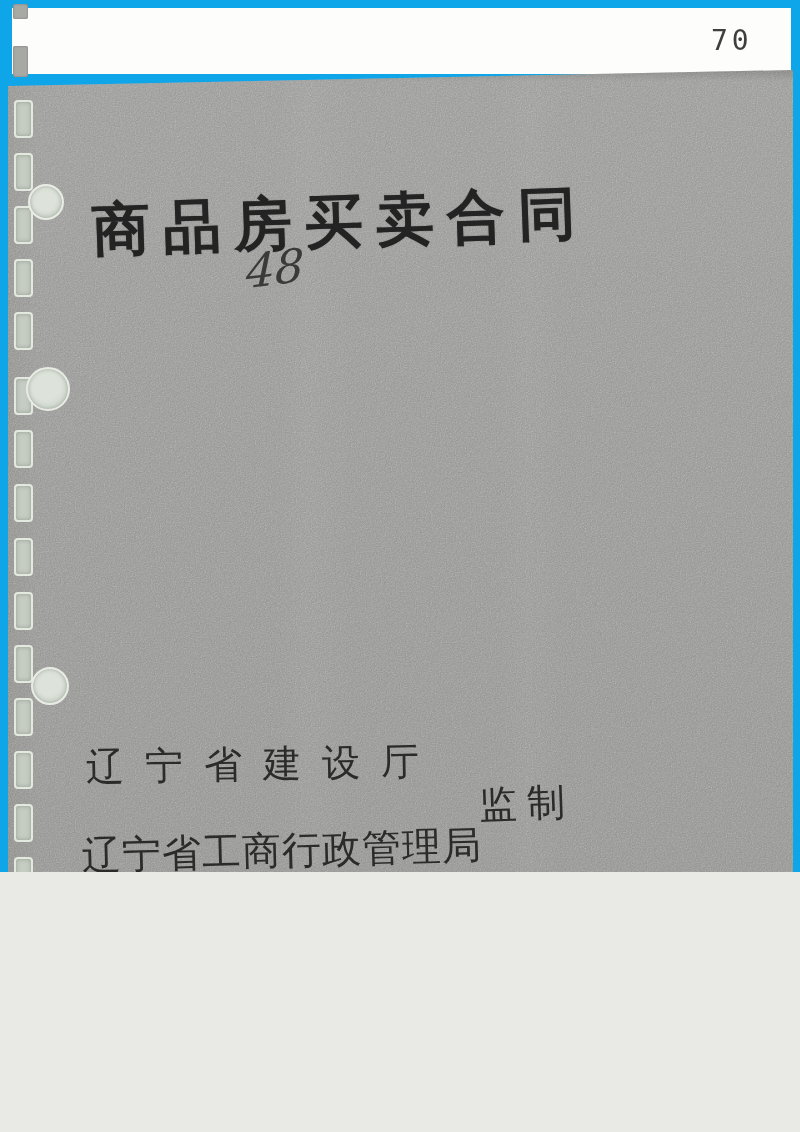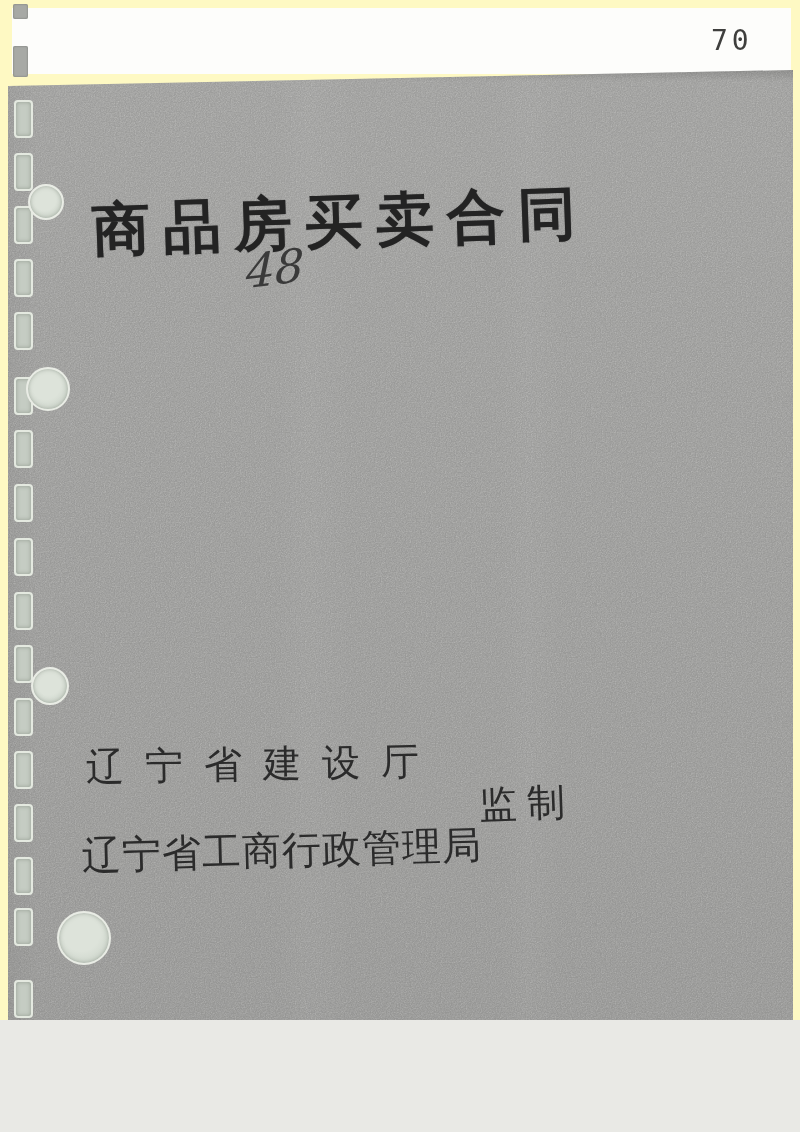--- a/index.html
+++ b/index.html
@@ -2,22 +2,22 @@
 <html><head>
 <meta charset="utf-8">
 <style>
   html,body{margin:0;padding:0;}
   body{
     font-family:"DejaVu Sans", sans-serif;
     background:#e9e9e5;
   }
   .scan{
     position:relative;
-    width:800px;height:1020px;
-    background:#fef9c3;
+    width:800px;height:872px;
+    background:#0ea5e9;
     overflow:hidden;
   }
   
   .under-page{
     position:absolute;left:12px;top:8px;width:779px;height:66px;
     background:#fdfdfb;
   }
   
   .w-slot{
     position:absolute;width:15px;background:#a7a9a5;

